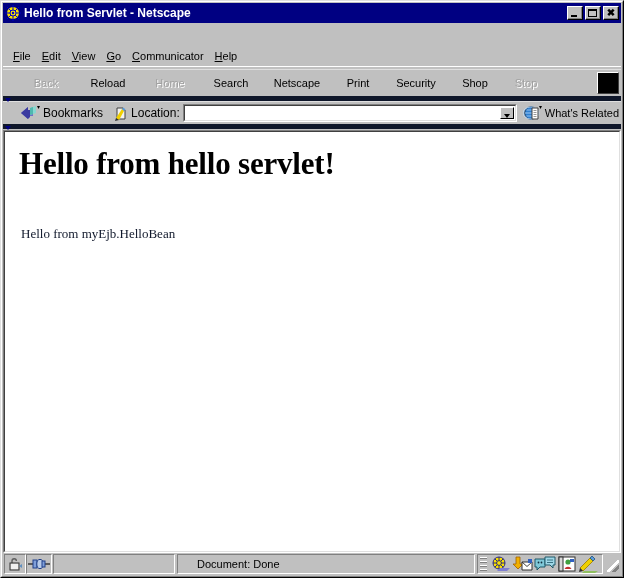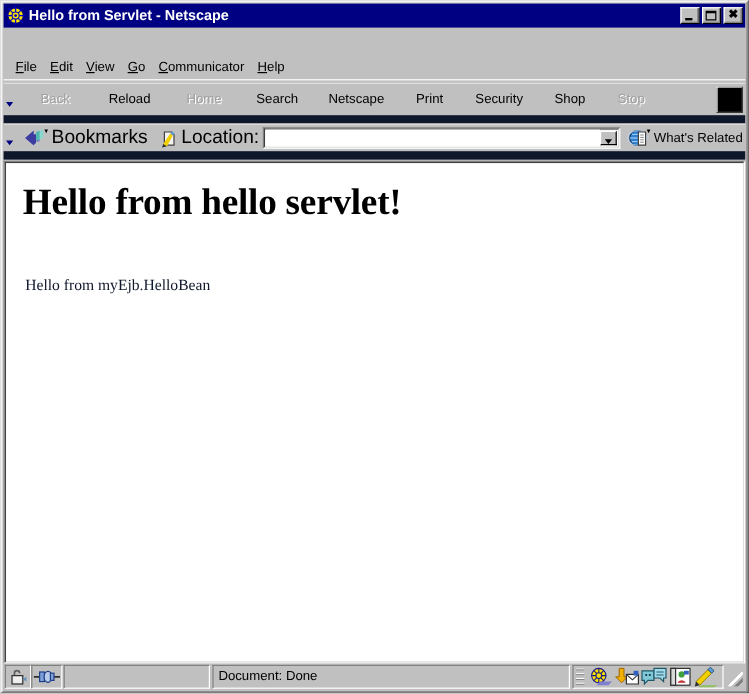--- a/index.html
+++ b/index.html
@@ -162,25 +162,25 @@
   .sep-line {
     height: 2px;
     flex: none;
     border-top: 1px solid #ffffff;
     background: #c0c0c0;
   }
 
   
   .toolbar-row {
     display: flex;
-    align-items: center;
+    align-items: flex-end;
     background: #c0c0c0;
     flex: none;
     border-top: 1px solid #dfdfdf;
-    border-bottom: 7px solid #0f172a;
+    border-bottom: 5px solid #0f172a;
   }
   .grip {
     width: 11px;
     flex: none;
     position: relative;
     background: #c0c0c0;
     border-right: 1px solid #808080;
     cursor: default;
   }
   .grip .tri {
@@ -250,21 +250,21 @@
   
   .tb-loc {
     height: 22px;
     flex: 1 1 auto;
     display: flex;
     align-items: center;
     padding: 0 2px 0 4px;
   }
   .bm-icon { width: 22px; height: 18px; flex: none; position: relative; margin-right: 2px;}
   .loc-label, .bm-label {
-    font-size: 16px;
+    font-size: 12px;
     color: #000000;
     line-height: 14px;
     white-space: nowrap;
     cursor: default;
   }
   .bm-label { margin-right: 10px; }
   .loc-icon { width: 16px; height: 17px; flex:none; position: relative; margin-right: 2px; }
   .loc-label { margin-right: 3px; }
 
   .loc-field-wrap {
@@ -399,21 +399,21 @@
     display: flex;
     align-items: center;
     background: #c0c0c0;
   }
   .sb-lock { width: 22px; justify-content: center; flex: none; cursor: default;}
   .sb-conn { width: 26px; justify-content: center; flex: none; cursor: default;}
   .sb-progress { width: 122px; flex: none; margin-left: 1px;}
   .sb-status {
     flex: 1 1 auto;
     margin-left: 2px;
-    padding-left: 4px;
+    padding-left: 19px;
     font-size: 11px;
     color: #000000;
     white-space: nowrap;
     overflow: hidden;
     line-height: 14px;
   }
   .sb-compbar {
     flex: none;
     display: flex;
     align-items: center;

